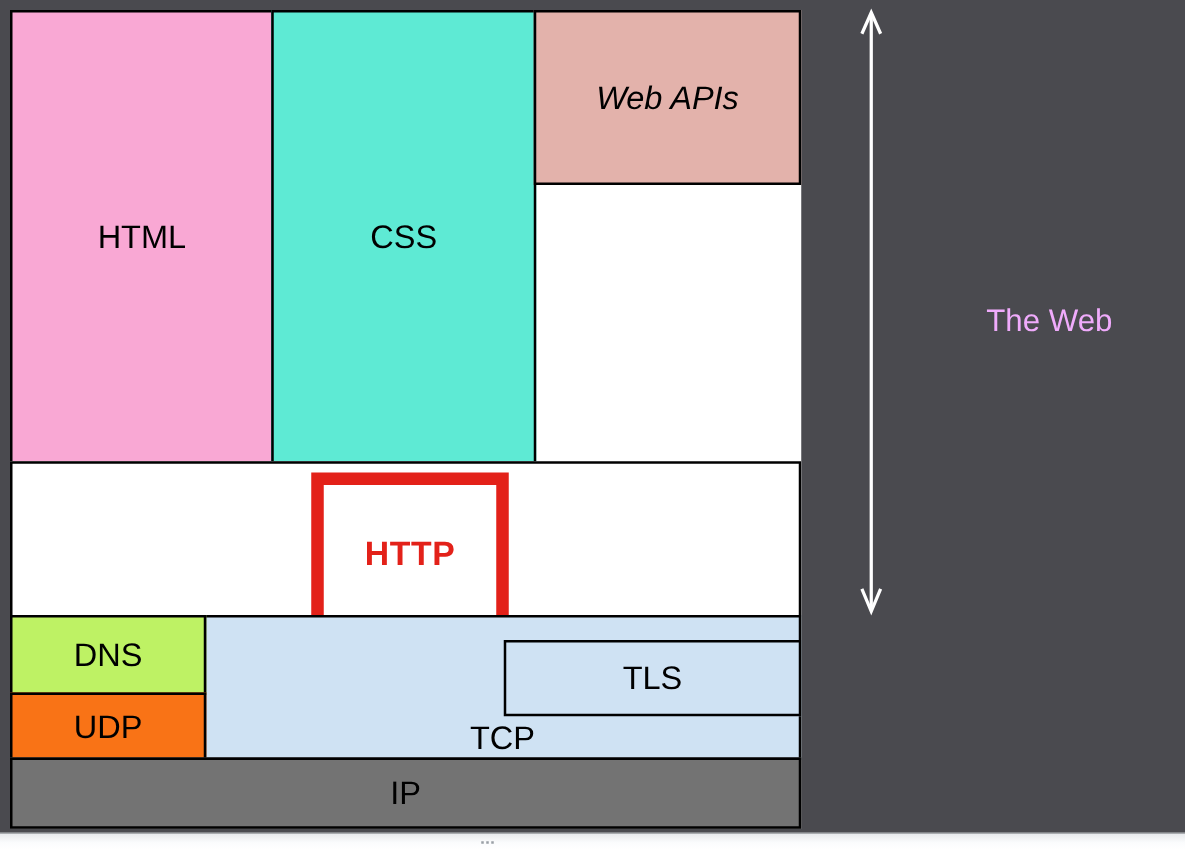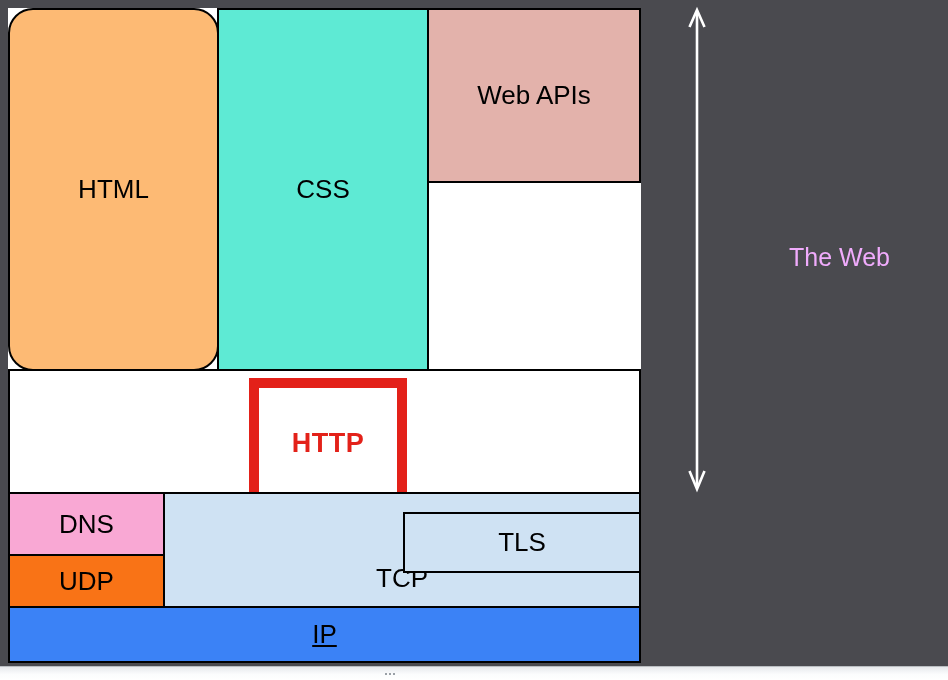--- a/index.html
+++ b/index.html
@@ -25,27 +25,27 @@
     box-sizing: border-box;
     border: 2px solid #000000;
     display: flex;
     align-items: center;
     justify-content: center;
     font-size: 26px;
     color: #000000;
   }
   .box-html       { left: 0px;   top: 0px;   width: 211px; height: 363px; }
   .box-css        { left: 209px; top: 0px;   width: 212px; height: 363px; }
-  .box-webapis    { left: 419px; top: 0px;   width: 214px; height: 175px; }
+  .box-webapis    { left: 419px; top: 0px;   width: 214px; height: 140px; font-style: italic; }
   .box-javascript { left: 419px; top: 173px; width: 214px; height: 190px; }
   .band-white     { left: 0px;   top: 361px; width: 633px; height: 125px; background:#ffffff; }
   .box-dns        { left: 0px;   top: 484px; width: 157px; height: 64px; }
   .box-udp        { left: 0px;   top: 546px; width: 157px; height: 54px; }
   .box-tcp        { left: 155px; top: 484px; width: 478px; height: 116px;
-                    align-items: flex-end; padding-bottom: 12px; }
+                    align-items: flex-end; padding-bottom: 0; }
   .box-tls        { left: 395px; top: 484px; width: 238px; height: 61px; }
   .box-ip         { left: 0px;   top: 598px; width: 633px; height: 57px; }
   .box-http {
     position: absolute;
     left: 241px; top: 370px;
     width: 158px; height: 131px;
     box-sizing: border-box;
     border: 10px solid #E32119;
     background: #ffffff;
     display: flex;
@@ -88,21 +88,21 @@
     height: 2px;
     background: #9aa0a6;
     box-shadow: 4px 0 0 #9aa0a6, 8px 0 0 #9aa0a6;
   }
 </style>
 </head>
 <body>
 
 <div class="canvas">
 
-  <div class="box box-html" style="background-color: #fdba74; border-radius: 25px;">
+  <div class="box box-html" style="background-color: #f9a8d4;">
     <span>HTML</span>
   </div>
 
   <div class="box box-css" style="background-color: #5eead4;">
     <span>CSS</span>
   </div>
 
   <div class="box box-webapis" style="background-color: rgb(227, 178, 171);">
     <span>Web APIs</span>
   </div>
@@ -115,29 +115,29 @@
   </div>
 
   <div class="box box-tcp" style="background-color: rgb(207, 226, 243);">
     <span>TCP</span>
   </div>
 
   <div class="box box-tls" style="background-color: rgb(207, 226, 243); margin-top: 20px;">
     <span>TLS</span>
   </div>
 
-  <div class="box box-dns" style="background-color: #f9a8d4;">
+  <div class="box box-dns" style="background-color: #bef264;">
     <span>DNS</span>
   </div>
 
   <div class="box box-udp" style="background-color: #f97316;">
     <span>UDP</span>
   </div>
 
-  <div class="box box-ip" style="background-color: #3b82f6; text-decoration: underline;">
+  <div class="box box-ip" style="background-color: #737373;">
     <span>IP</span>
   </div>
 
 </div>
 
 <svg class="side-arrow" viewBox="0 0 40 500" xmlns="http://www.w3.org/2000/svg">
   <line x1="17" y1="12" x2="17" y2="487" stroke="#ffffff" stroke-width="2.6"></line>
   <path d="M 9.5 27 L 17 10 L 24.5 27" fill="none" stroke="#ffffff" stroke-width="2.6" stroke-linejoin="miter"></path>
   <path d="M 9.5 471 L 17 489 L 24.5 471" fill="none" stroke="#ffffff" stroke-width="2.6" stroke-linejoin="miter"></path>
 </svg>

